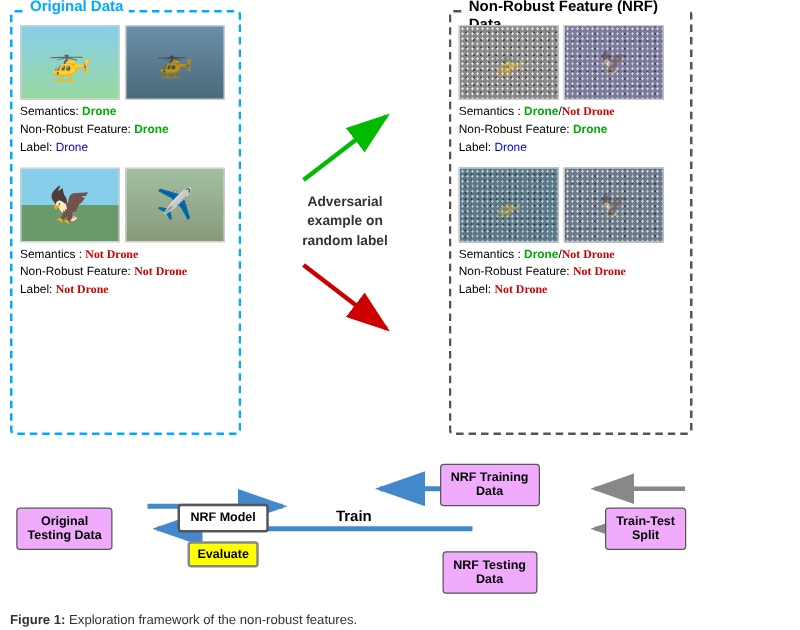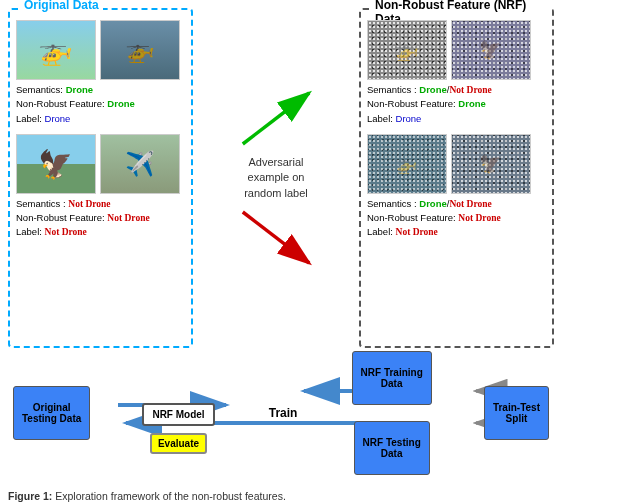--- a/index.html
+++ b/index.html
@@ -136,21 +136,21 @@
       justify-content: center;
       position: relative;
       padding: 0 5px;
     }
 
     .adversarial-box {
       background: #fff;
       border: none;
       text-align: center;
       font-size: 11px;
-      font-weight: normal;
+      font-weight: bold;
       color: #333;
       line-height: 1.4;
       padding: 4px 6px;
       z-index: 10;
       position: relative;
     }
 
     
     .nrf-data-box {
       border: 2px dashed #555;
@@ -254,28 +254,29 @@
       height: 120px;
       position: relative;
       margin-top: 5px;
       display: flex;
       align-items: center;
       justify-content: space-between;
       padding: 0 5px;
     }
 
     .box-node {
-      background: #3b82f6;
+      background: #f0abfc;
       border: 1.5px solid #555;
       border-radius: 3px;
-      padding: 15px 8px;
+      padding: 5px 8px;
       text-align: center;
       font-size: 10px;
       font-weight: bold;
       white-space: nowrap;
+      margin-top: 20px;
     }
 
     .nrf-model-box {
       background: #fff;
       border: 2px solid #555;
       border-radius: 3px;
       padding: 4px 8px;
       text-align: center;
       font-size: 10px;
       font-weight: bold;

